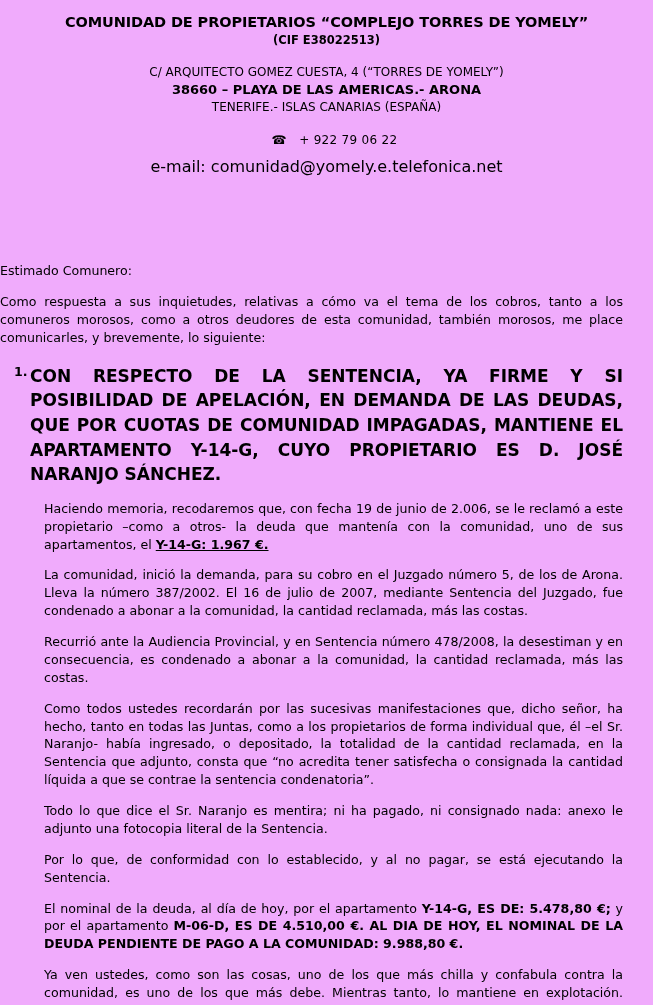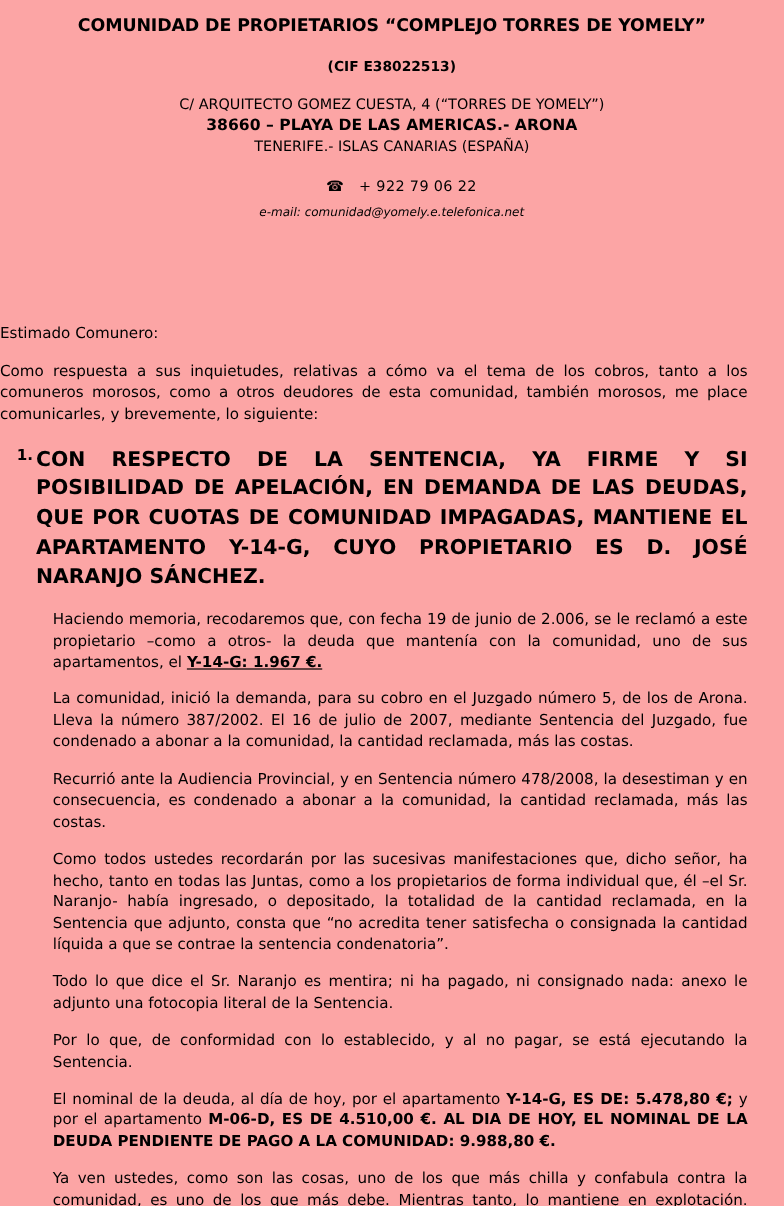--- a/index.html
+++ b/index.html
@@ -8,39 +8,39 @@
     background: #ffffff;
   }
   body {
     font-family: "DejaVu Sans", sans-serif;
     color: #000000;
   }
   .page {
     position: relative;
     width: 653px;
     height: 1005px;
-    background: #fca5a5;
+    background: #f0abfc;
     overflow: hidden;
     box-sizing: border-box;
     padding: 0;
   }
   .letterhead {
     text-align: center;
     padding-top: 13px;
   }
   .lh-title {
     font-weight: bold;
     font-size: 14.5px;
     letter-spacing: -0.1px;
     line-height: 1.25;
   }
   .lh-cif {
     font-weight: bold;
     font-size: 11.5px;
-    margin-top: 17px;
+    margin-top: 2px;
   }
   .lh-addr {
     font-size: 12px;
     margin-top: 18px;
   }
   .lh-city {
     font-weight: bold;
     font-size: 13px;
     margin-top: 3px;
   }
@@ -48,23 +48,22 @@
     font-size: 12px;
     margin-top: 3px;
   }
   .lh-phone {
     font-size: 12px;
     margin-top: 19px;
     letter-spacing: 0.3px;
     padding-left: 16px;
   }
   .lh-email {
-    font-size: 10px;
+    font-size: 16px;
     margin-top: 10px;
-    font-style: italic;
   }
   .body-wrap {
     margin-top: 86px;
     padding-right: 30px;
   }
   p.para {
     font-size: 12.6px;
     line-height: 1.42;
     margin: 0 0 13px 0;
     text-align: justify;

